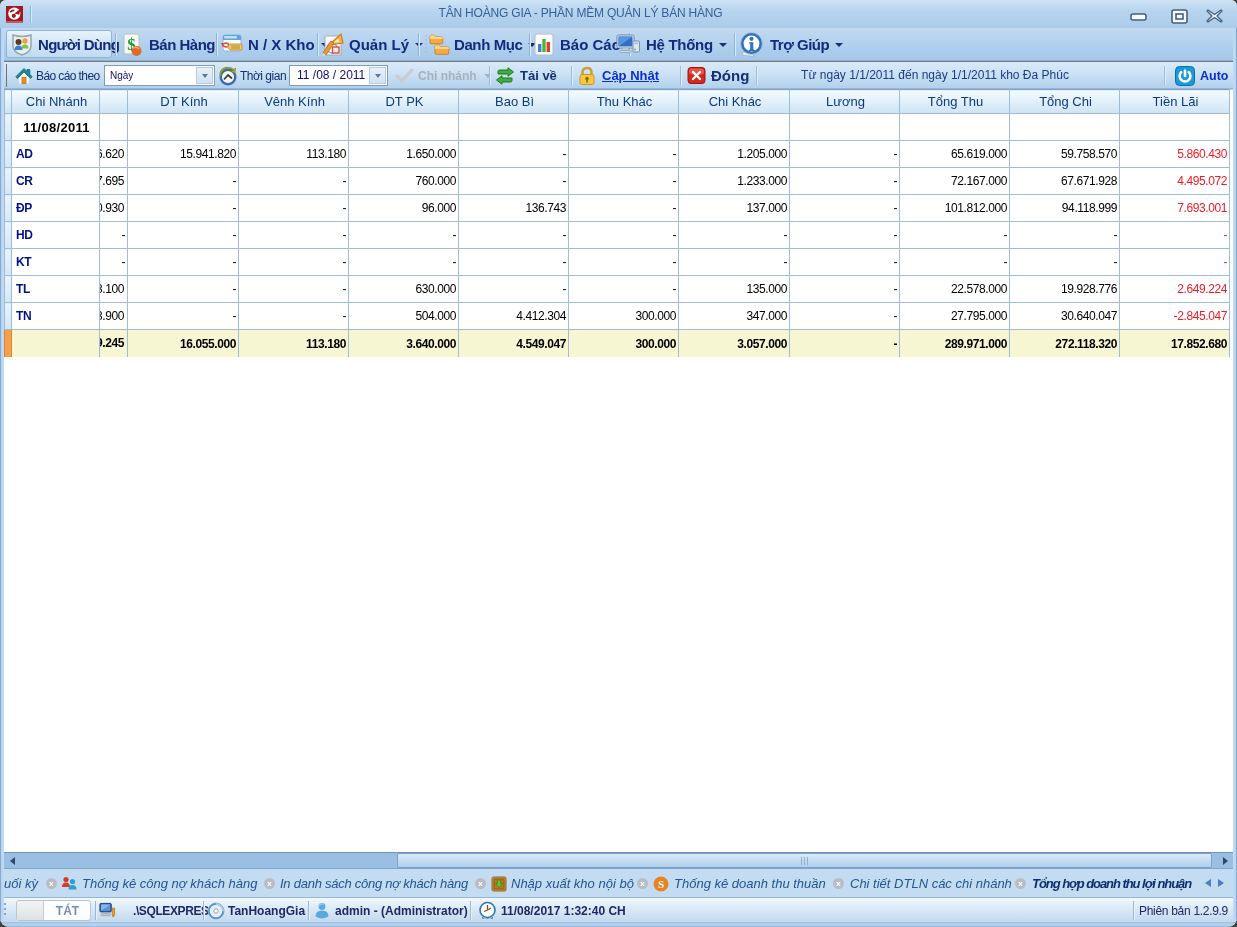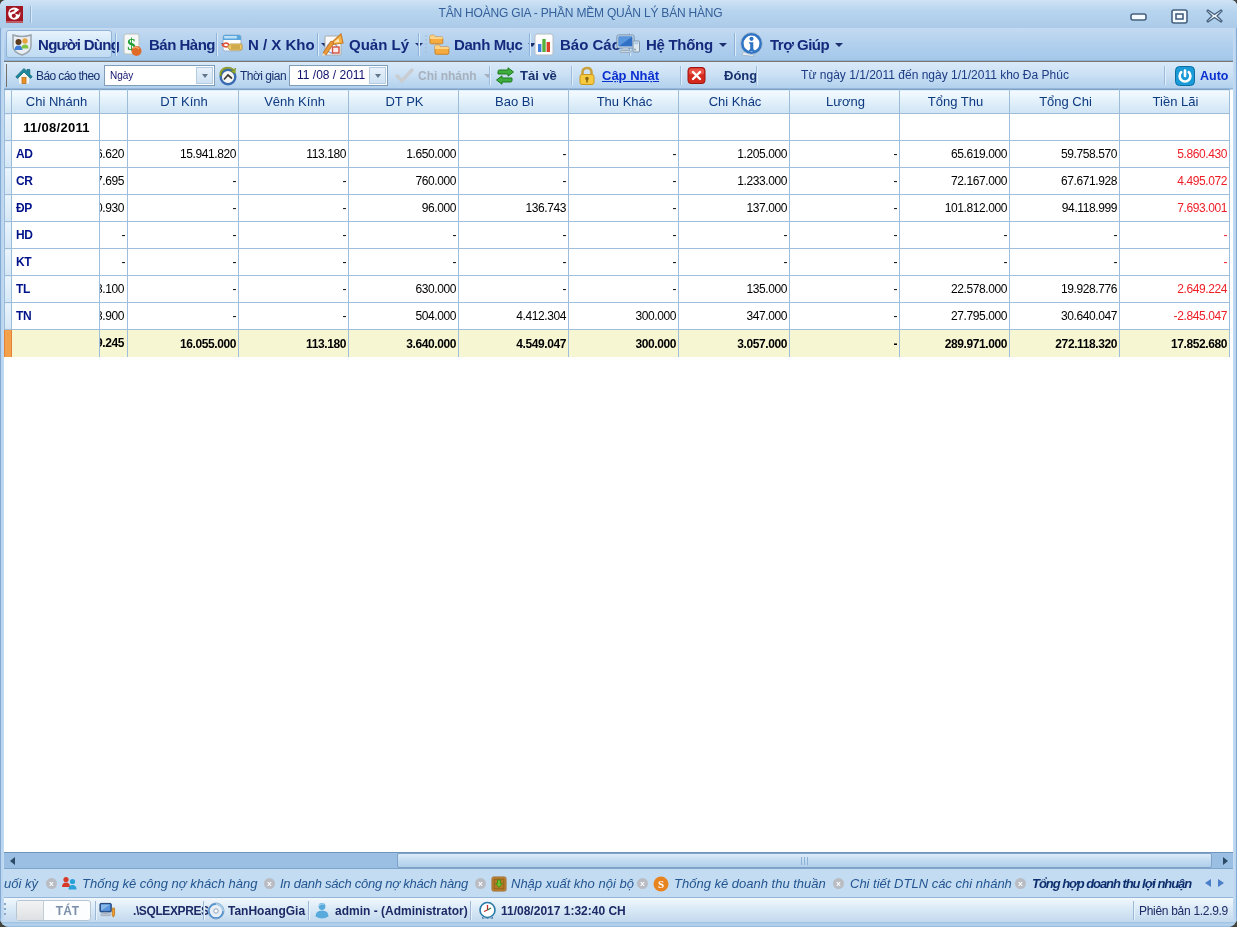--- a/index.html
+++ b/index.html
@@ -255,21 +255,21 @@
         </svg>
       <span class="lblb" style="margin-left:6px;color:#0a2fd0;text-decoration:underline;font-size:13px">Cập Nhật</span>
     </div>
     <div class="t2sep" style="left:680px"></div>
     <div class="t2" style="left:687px">
       <svg width="19" height="17" viewBox="0 0 19 17">
           <rect x="1" y="0.5" width="17" height="16" rx="3" fill="#d42a1e" stroke="#9e1510"></rect>
           <rect x="2" y="1.5" width="15" height="6" rx="2.5" fill="#e85548"></rect>
           <path d="M6 5 L13 12 M13 5 L6 12" stroke="#fff" stroke-width="2.4" stroke-linecap="round"></path>
         </svg>
-      <span class="lblb" style="margin-left:18px;font-size:13px">Đóng</span>
+      <span class="lblb" style="margin-left:5px;font-size:15px">Đóng</span>
     </div>
     <div class="t2sep" style="left:756px"></div>
     <div id="info">Từ ngày 1/1/2011 đến ngày 1/1/2011 kho Đa Phúc</div>
     <div class="t2sep" style="left:1164px"></div>
     <div class="t2" style="left:1175px">
       <svg width="20" height="20" viewBox="0 0 20 20">
           <rect x="0.5" y="0.5" width="19" height="19" rx="4" fill="#1a9ad6" stroke="#0c6ea5"></rect>
           <path d="M10 4.5 L10 10" stroke="#fff" stroke-width="2.6" stroke-linecap="round"></path>
           <path d="M6.2 6.2 A5.4 5.4 0 1 0 13.8 6.2" fill="none" stroke="#fff" stroke-width="2.6" stroke-linecap="round"></path>
         </svg>

